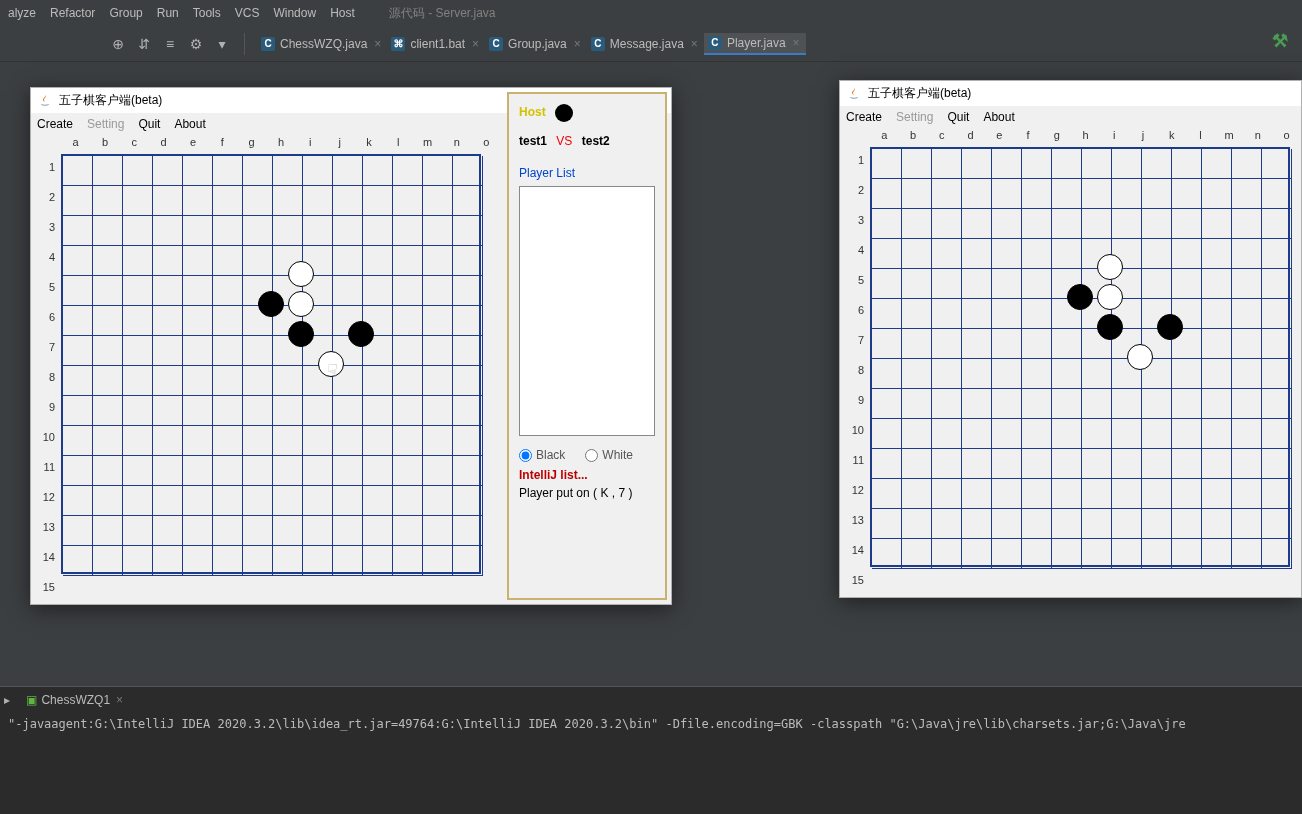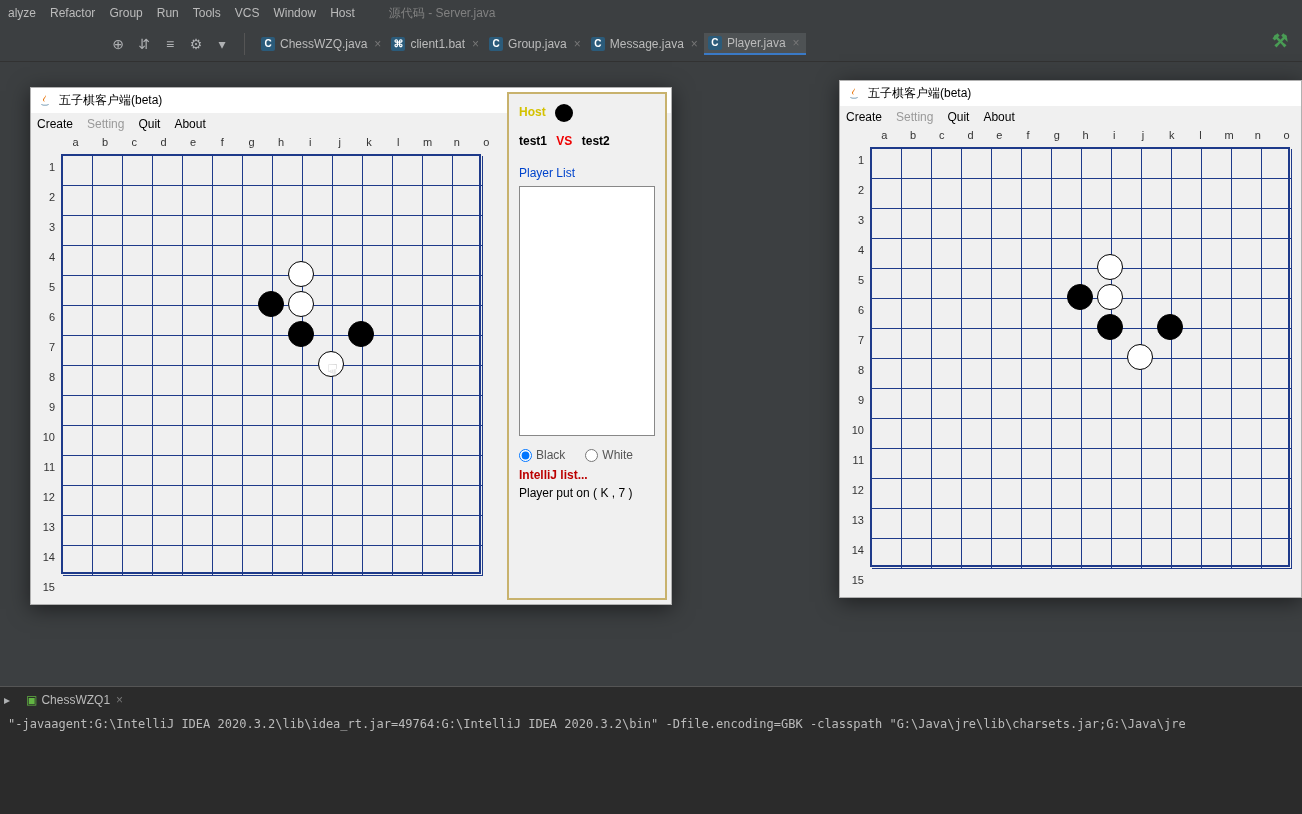--- a/index.html
+++ b/index.html
@@ -217,21 +217,21 @@
   padding: 10px;
   font-size: 12px;
   color: #000;
 }
 .side-panel .host-label {
   color: #d4c200; font-weight: bold;
 }
 .side-panel .vs-row {
   margin-top: 12px;
 }
-.side-panel .vs { color: #e00; font-weight: bold; margin: 0 6px; }
+.side-panel .vs { color: #e00; font-weight: normal; margin: 0 6px; }
 .side-panel .plist-label {
   color: #0044cc; font-weight: normal;
   margin-top: 18px; display: block;
 }
 .side-panel .plist-box {
   width: 100%; height: 250px;
   margin-top: 6px;
   background: #fff;
   border: 1px solid #888;
 }

